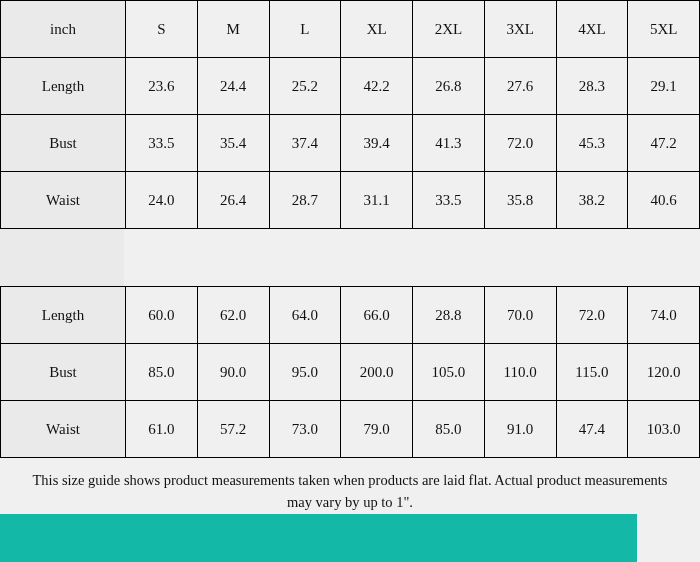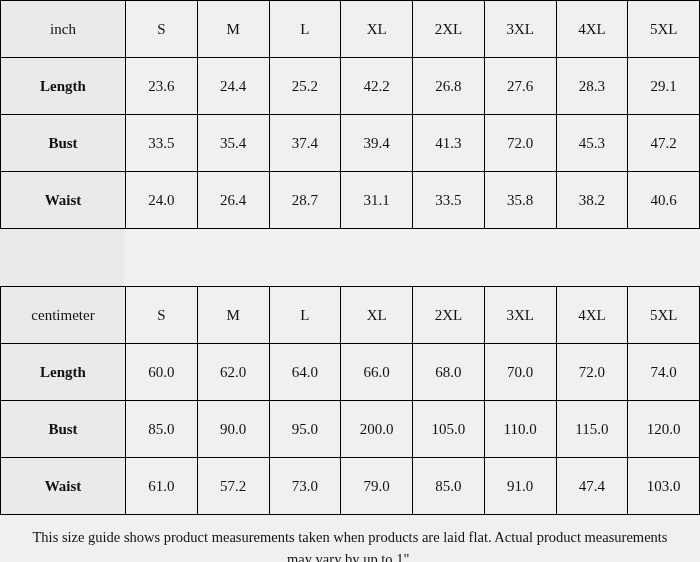--- a/index.html
+++ b/index.html
@@ -33,21 +33,20 @@
     font-size: 15px;
     font-family: "Liberation Serif", serif;
     color: #111111;
     padding: 0;
     height: 56px;
     background: #f0f0f0;
   }
   table.size-table td.label-col {
     background: #eaeaea;
     width: 124px;
-    font-weight: bold;
   }
   table.size-table td.header-unit {
     background: #eaeaea;
     width: 124px;
   }
   table.size-table tr.header-row td {
     background: #eaeaea;
     height: 56px;
   }
   table.size-table tr.header-row td.size-head {
@@ -131,38 +130,27 @@
     </tr>
   </tbody>
     </table>
 
   <div class="gap-wrap">
     <div class="gap-left"></div>
   </div>
 
   <table class="size-table">
     <tbody>
-        <tr class="header-row">
-      <td class="header-unit">centimeter</td>
-      <td class="size-head">S</td>
-      <td class="size-head">M</td>
-      <td class="size-head">L</td>
-      <td class="size-head">XL</td>
-      <td class="size-head">2XL</td>
-      <td class="size-head">3XL</td>
-      <td class="size-head">4XL</td>
-      <td class="size-head">5XL</td>
-    </tr>
     <tr>
       <td class="label-col">Length</td>
       <td>60.0</td>
       <td>62.0</td>
       <td>64.0</td>
       <td>66.0</td>
-      <td>68.0</td>
+      <td>28.8</td>
       <td>70.0</td>
       <td>72.0</td>
       <td>74.0</td>
     </tr>
     <tr>
       <td class="label-col">Bust</td>
       <td>85.0</td>
       <td>90.0</td>
       <td>95.0</td>
       <td>200.0</td>

